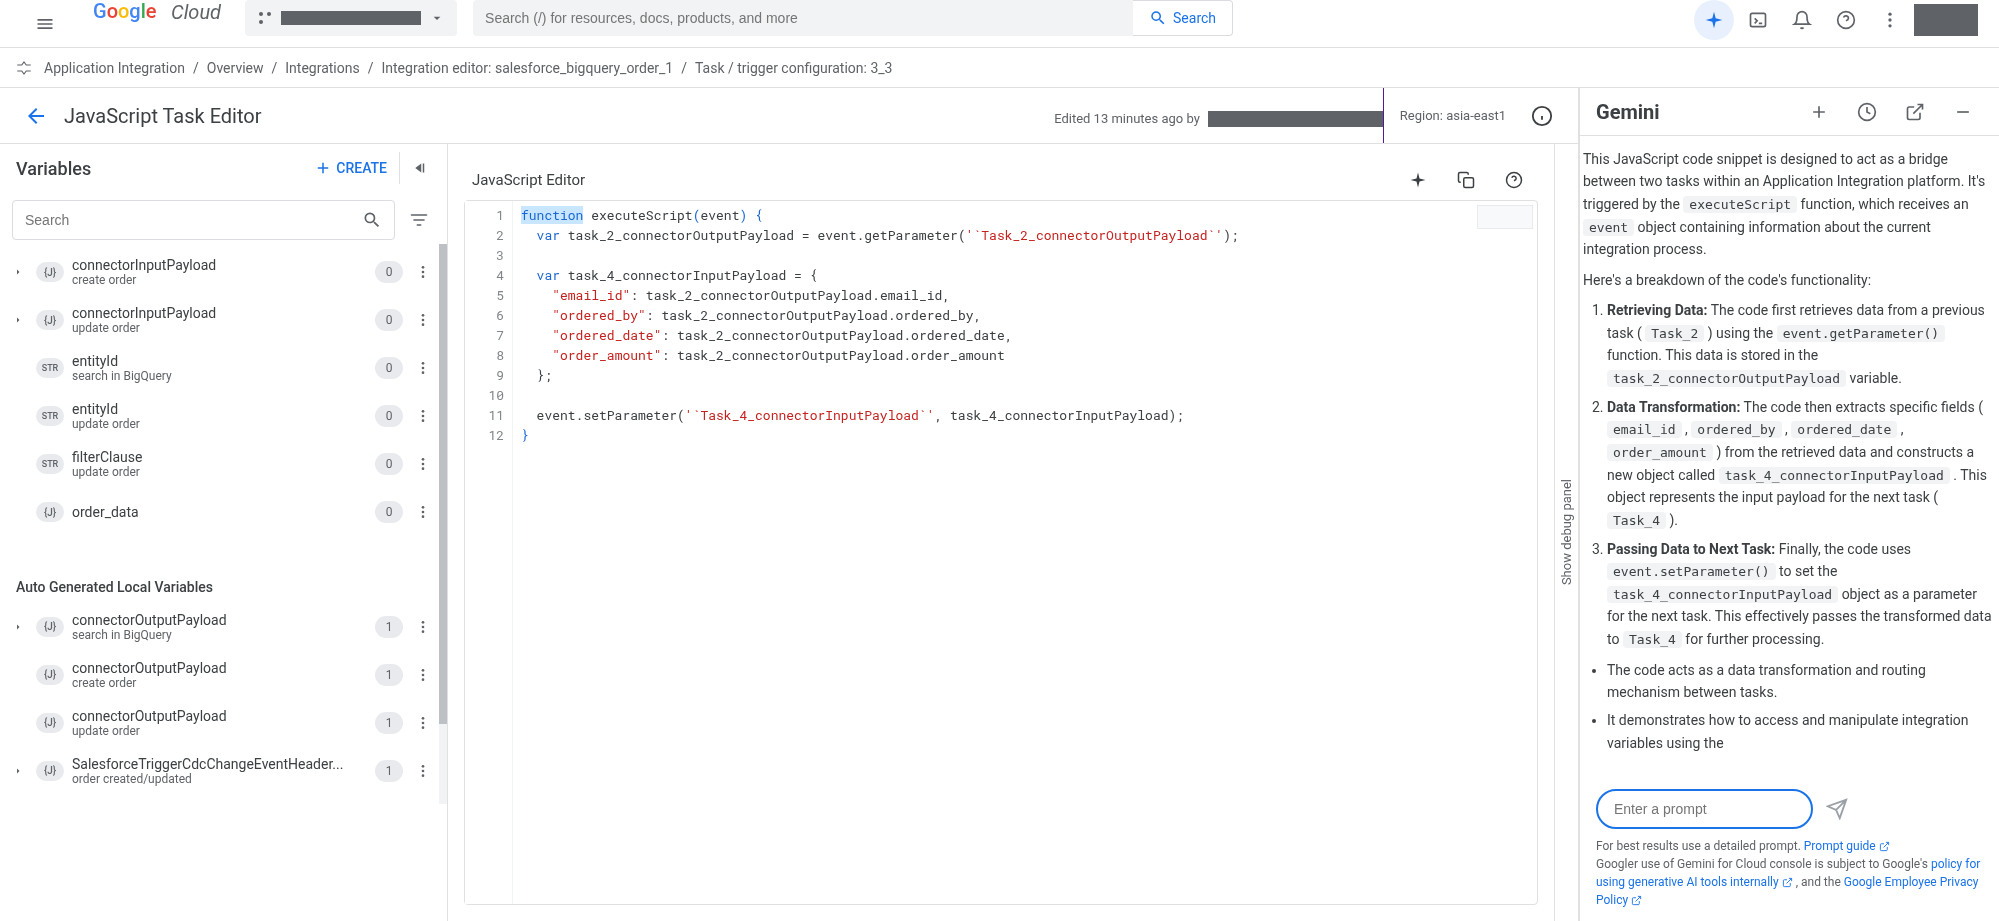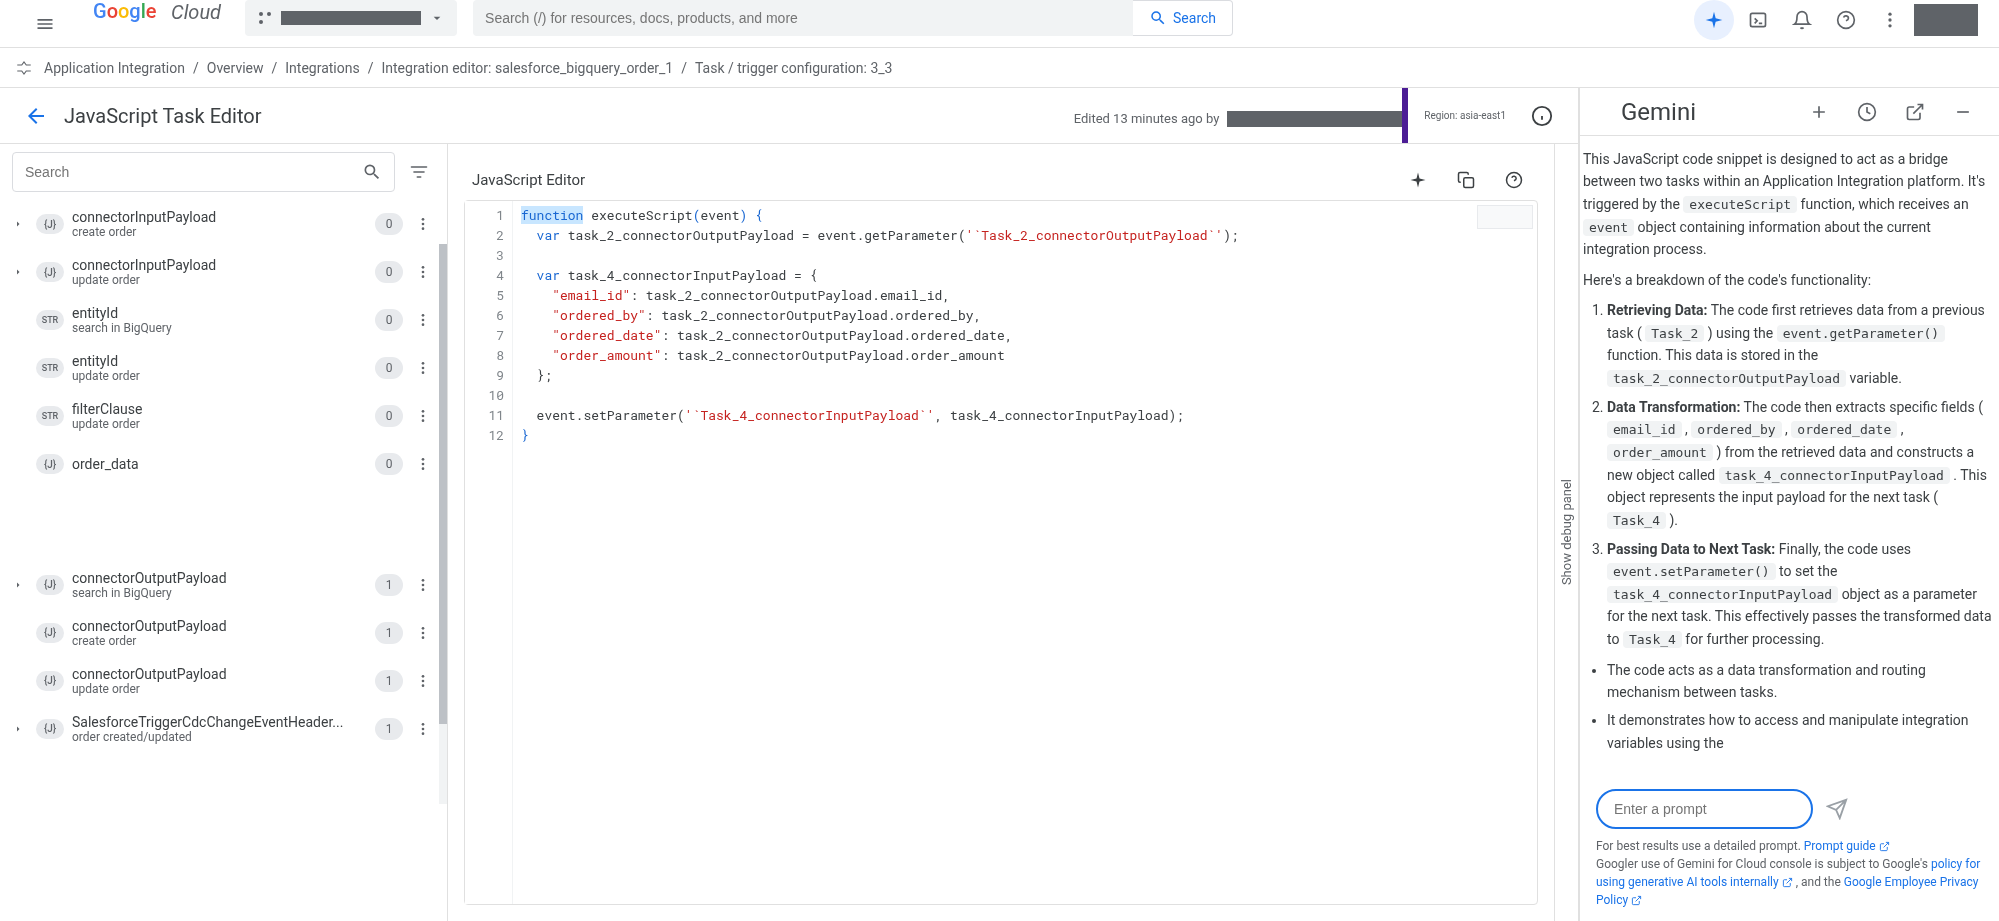--- a/index.html
+++ b/index.html
@@ -29,21 +29,21 @@
 
 .main { display: flex; height: calc(100% - 88px); }
 
 
 .editor-area { flex: 1; display: flex; flex-direction: column; border-right: 1px solid #e0e0e0; }
 .editor-header { height: 56px; display: flex; align-items: center; padding: 0 16px; border-bottom: 1px solid #e0e0e0; }
 .back-btn { width: 40px; height: 40px; display: flex; align-items: center; justify-content: center; color: #1a73e8; cursor: pointer; }
 .editor-title { font-size: 20px; font-weight: 400; margin-left: 8px; }
 .edited-info { margin-left: auto; font-size: 13px; color: #5f6368; display: flex; align-items: center; gap: 8px; margin-top: 6px; }
 .edited-bar { width: 175px; height: 16px; background: #5f6368; }
-.region-box { border-left: 6px solid #4c1d95; padding: 0 16px; font-size: 10px; color: #5f6368; height: 100%; display: flex; align-items: center; }
+.region-box { border-left: 1px solid #4c1d95; padding: 0 16px; font-size: 13px; color: #5f6368; height: 100%; display: flex; align-items: center; }
 .info-icon { width: 40px; height: 40px; display: flex; align-items: center; justify-content: center; cursor: pointer; }
 
 .editor-body { flex: 1; display: flex; }
 
 
 .variables-panel { width: 448px; border-right: 1px solid #e0e0e0; display: flex; flex-direction: column; background: #fff; position: relative; }
 .variables-header { height: 48px; display: flex; align-items: center; padding: 0 16px; }
 .variables-title { font-size: 18px; font-weight: 500; }
 .create-btn { margin-left: auto; color: #1a73e8; display: flex; align-items: center; gap: 4px; font-weight: 500; cursor: pointer; font-size: 14px; }
 .collapse-btn { width: 32px; height: 32px; display: flex; align-items: center; justify-content: center; margin-left: 12px; cursor: pointer; color: #5f6368; border-left: 1px solid #e0e0e0; padding-left: 12px; }
@@ -81,21 +81,21 @@
 .paren { color: #1967d2; }
 .sel-bg { background: #c8e6ff; }
 
 
 .debug-tab { width: 24px; background: #fff; border-left: 1px solid #e0e0e0; display: flex; align-items: center; justify-content: center; }
 .debug-text { writing-mode: vertical-rl; transform: rotate(180deg); font-size: 13px; color: #5f6368; padding: 16px 0; }
 
 
 .gemini-panel { width: 420px; display: flex; flex-direction: column; border-left: 1px solid #e0e0e0; }
 .gemini-header { height: 48px; display: flex; align-items: center; padding: 0 16px; border-bottom: 1px solid #e0e0e0; }
-.gemini-title { font-size: 24px; font-weight: 400; margin-left: 25px; }
+.gemini-title { font-size: 20px; font-weight: 700; }
 .gemini-header-icons { margin-left: auto; display: flex; gap: 8px; }
 .gemini-body { flex: 1; overflow-y: auto; padding: 12px 3px; font-size: 14px; line-height: 1.6; color: #3c4043; }
 .gemini-body p { margin-bottom: 8px; }
 .gemini-body ol { padding-left: 24px; margin-bottom: 8px; }
 .gemini-body ul { padding-left: 24px; }
 .gemini-body li { margin-bottom: 6px; }
 .code-chip { background: #f1f3f4; padding: 1px 6px; border-radius: 4px; font-family: monospace; font-size: 13px; }
 .gemini-footer { padding: 8px 16px 12px; }
 .prompt-box { border: 2px solid #1a73e8; border-radius: 20px; height: 40px; display: flex; align-items: center; padding: 0 16px; }
 .prompt-input { flex: 1; border: none; outline: none; font-size: 14px; }
@@ -212,20 +212,34 @@
         <svg width="22" height="22" viewBox="0 0 24 24" fill="none" stroke="#3c4043" stroke-width="2">
             <circle cx="12" cy="12" r="10"></circle>
             <path d="M12 16v-4M12 8h.01"></path>
           </svg>
       </div>
     </div>
 
     <div class="editor-body">
 
       <div class="variables-panel">
+        <div class="variables-header">
+          <span class="variables-title">Variables</span>
+          <div class="create-btn">
+            <svg width="18" height="18" viewBox="0 0 24 24" fill="#1a73e8">
+                <path d="M19 13h-6v6h-2v-6H5v-2h6V5h2v6h6v2z"></path>
+              </svg>
+            <span>CREATE</span>
+          </div>
+          <div class="collapse-btn">
+            <svg width="18" height="18" viewBox="0 0 24 24" fill="#5f6368">
+                <path d="M11 18V6l-8 6 8 6zm2-12v12h2V6h-2z"></path>
+              </svg>
+          </div>
+        </div>
         <div class="search-row">
           <div class="var-search">
             <input placeholder="Search" style="">
             <svg width="20" height="20" viewBox="0 0 24 24" fill="#5f6368">
                 <path d="M15.5 14h-.79l-.28-.27A6.471 6.471 0 0016 9.5 6.5 6.5 0 109.5 16c1.61 0 3.09-.59 4.23-1.57l.27.28v.79l5 4.99L20.49 19l-4.99-5zm-6 0C7.01 14 5 11.99 5 9.5S7.01 5 9.5 5 14 7.01 14 9.5 11.99 14 9.5 14z"></path>
               </svg>
           </div>
           <div class="filter-btn">
             <svg width="20" height="20" viewBox="0 0 24 24" fill="#5f6368">
                 <path d="M3 6h18M6 12h12M10 18h4" stroke="#5f6368" stroke-width="2" stroke-linecap="round"></path>
@@ -334,20 +348,21 @@
                   <circle cx="12" cy="12" r="2"></circle>
                   <circle cx="12" cy="19" r="2"></circle>
                 </svg>
               </div>
             </div>
             <div class="var-item">
       <div class="var-expand"></div>
 
       </div>
           </div>
+        <div class="var-section-title">Auto Generated Local Variables</div>
         <div class="var-list" id="auto-vars">
             <div class="var-item">
       <div class="var-expand">
                 <svg width="12" height="12" viewBox="0 0 24 24" fill="#5f6368">
                   <path d="M10 17l5-5-5-5v10z"></path>
                 </svg>
               </div>
       <div class="var-type-badge var-type-json">{J}</div>
       <div class="var-info">
                 <div class="var-name">connectorOutputPayload</div>

